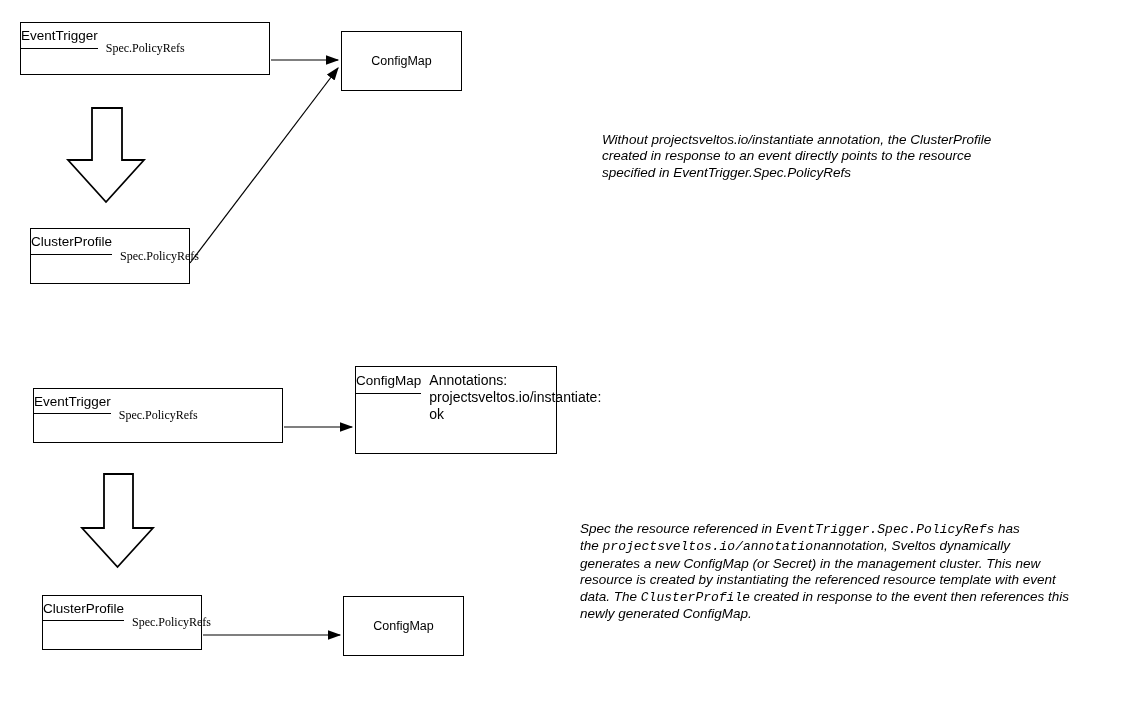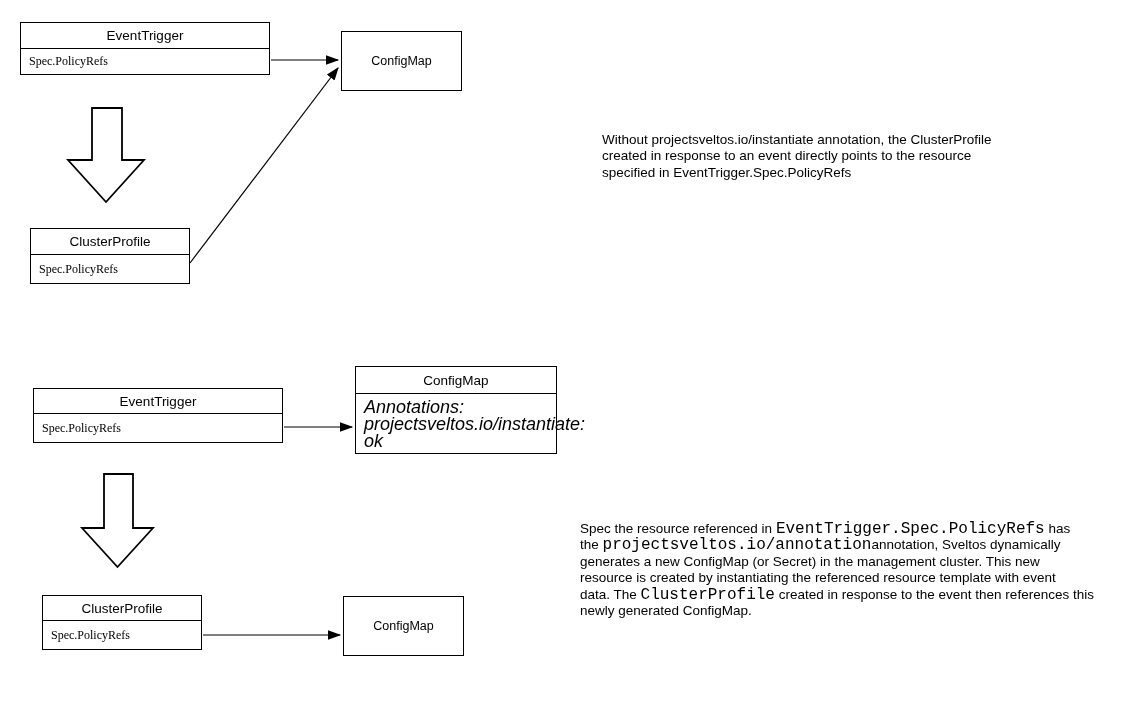--- a/index.html
+++ b/index.html
@@ -13,21 +13,21 @@
   }
   .stage { position: absolute; inset: 0; }
   svg.overlay { position: absolute; left: 0; top: 0; z-index: 1; pointer-events: none; }
 
   
   .uml {
     position: absolute; z-index: 2;
     background: #ffffff;
     border: 1px solid #000000;
     box-sizing: border-box;
-    display: flex; flex-direction: column;
+    display: flex; flex-direction: row;
   }
   .uml .title {
     border-bottom: 1px solid #000000;
     display: flex; align-items: center; justify-content: center;
     font-size: 13.5px;
     flex: 0 0 auto;
   }
   .uml .row {
     display: flex; align-items: center;
     padding-left: 8px;
@@ -38,41 +38,41 @@
   .plainbox {
     position: absolute; z-index: 2;
     background: #ffffff;
     border: 1px solid #000000;
     box-sizing: border-box;
     display: flex; align-items: center; justify-content: center;
     font-size: 12.5px;
   }
   .annbody {
     padding: 5px 8px 0 8px;
-    font-size: 18px;
+    font-size: 14px;
     line-height: 17px;
     white-space: pre-line;
-    font-style: italic;
   }
 
   
   .sec-heading {
     position: absolute; z-index: 2;
     font-size: 21px; font-weight: bold;
     letter-spacing: 0.2px;
   }
   .sec-para {
     position: absolute; z-index: 2;
     font-size: 13.5px;
     line-height: 16.4px;
     white-space: pre-line;
+    font-style: italic;
   }
   .sec-para .mono {
     font-family: "Liberation Mono", monospace;
-    font-size: 16px;
+    font-size: 13px;
     margin-top: 41px;
   }
 </style>
 </head>
 <body>
 
 <div class="stage">
 
   <svg class="overlay" width="1122" height="709" viewBox="0 0 1122 709">
     <defs>

